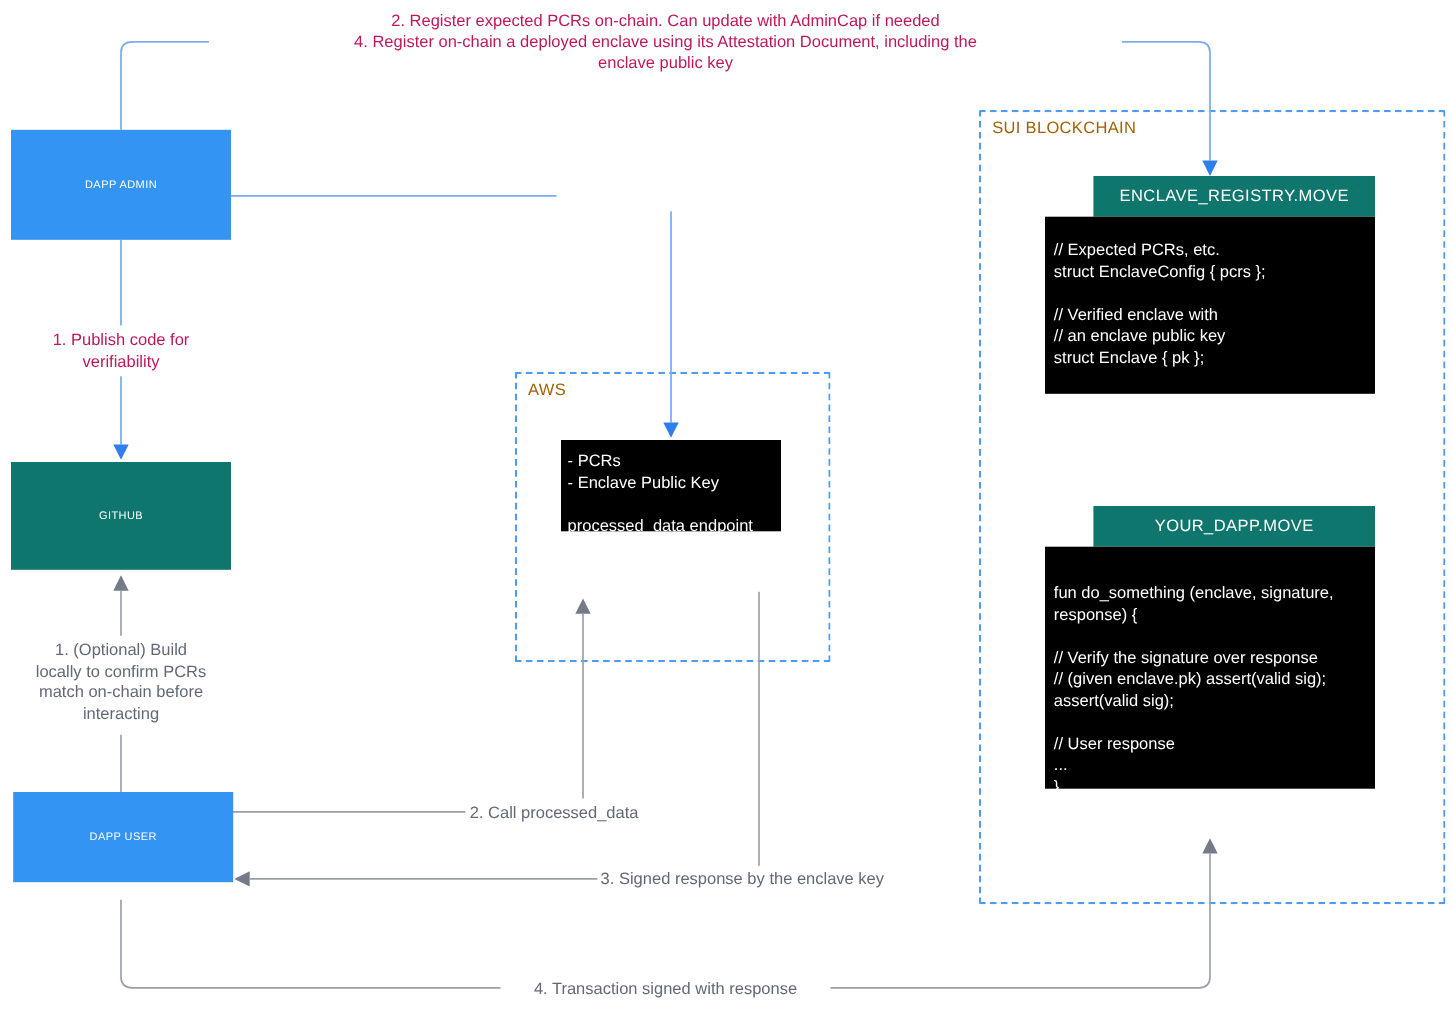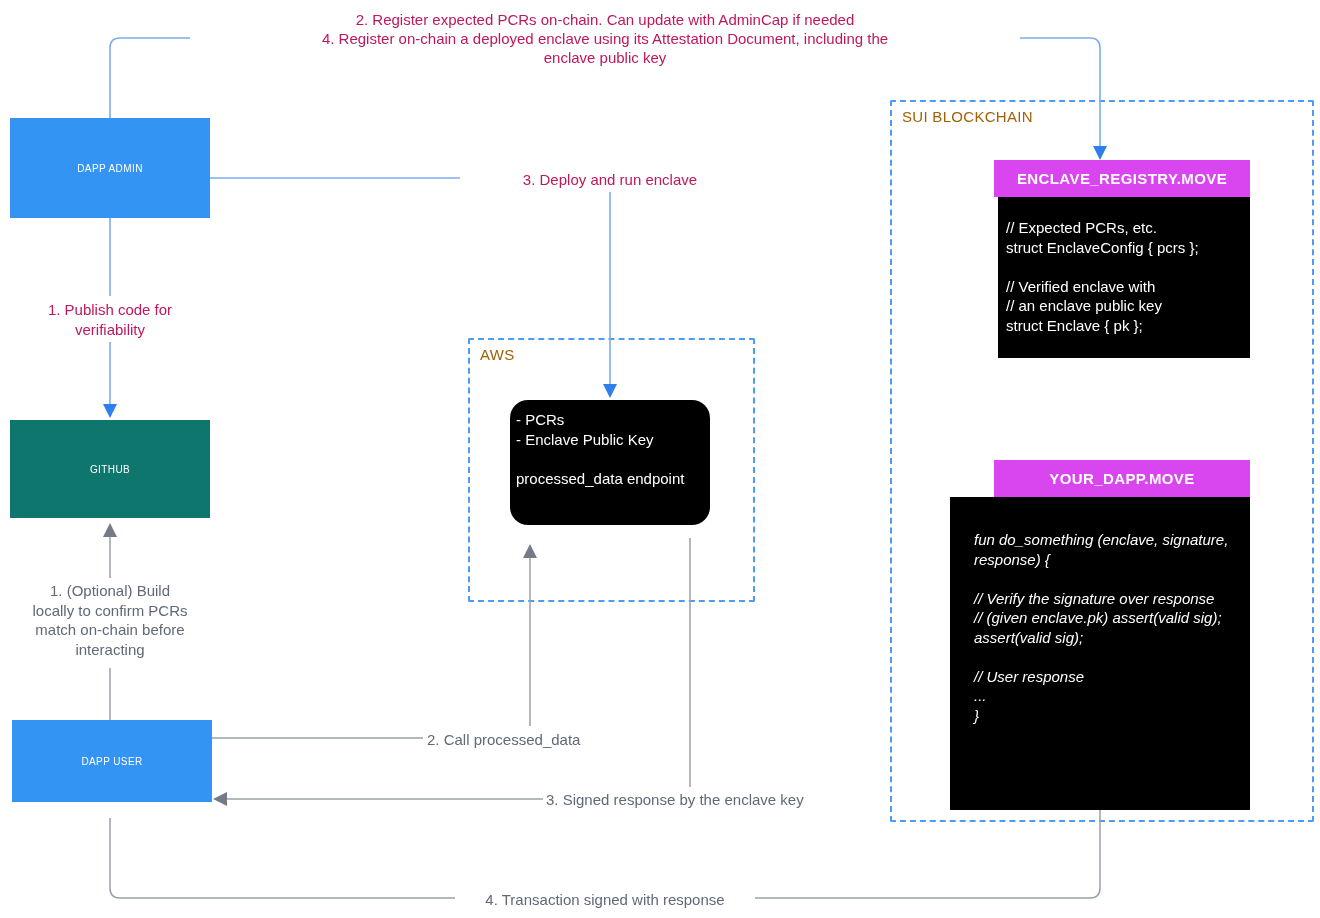--- a/index.html
+++ b/index.html
@@ -21,22 +21,22 @@
   .group{
     position:absolute;border:2px dashed #4C9CF6;border-radius:2px;background:transparent;
   }
   .group-label{
     position:absolute;left:10px;top:6px;color:#a16207;font-size:15px;font-weight:500;letter-spacing:.3px;
   }
 
   
   .module{position:absolute;}
   .module .hd{
-    background:#d946ef;color:#fff;height:37px;display:flex;align-items:center;justify-content:center;
-    font-size:15px;font-weight:700;letter-spacing:.4px;margin-left:44px;
+    background:#0f766e;color:#fff;height:37px;display:flex;align-items:center;justify-content:center;
+    font-size:15px;font-weight:400;letter-spacing:.4px;margin-left:44px;
   }
   .module .bd{
     background:#000;color:#fff;font-size:15px;font-weight:400;
     white-space:pre-line;line-height:19.5px;box-sizing:border-box;
   }
 
   
   .lbl{position:absolute;font-size:15px;line-height:19.5px;white-space:pre-line;background:#ffffff;}
   .lbl.blue{color:#be185d;}
   .lbl.gray{color:#616977;}
@@ -94,58 +94,57 @@
 
   <div class="node black" style="left:10px;top:420px;width:200px;height:98px;">
     <span>GITHUB</span>
   </div>
 
   <div class="node blue" style="left:12px;top:720px;width:200px;height:82px;">
     <span>DAPP USER</span>
   </div>
 
   <div class="module" style="left:510px;top:400px;width:200px;">
-    <div class="bd" style="height:125px;padding:10px 6px 0 6px;line-height:19.5px;border-radius:18px;">- PCRs
+    <div class="bd" style="height:83px;padding:10px 6px 0 6px;line-height:19.5px;">- PCRs
 - Enclave Public Key
 
 processed_data endpoint</div>
   </div>
 
   <div class="module" style="left:950px;top:160px;width:300px;">
     <div class="hd">ENCLAVE_REGISTRY.MOVE</div>
-    <div class="bd" style="height:161px;padding:21px 8px 0 8px;margin-left:48px;">// Expected PCRs, etc.
+    <div class="bd" style="height:161px;padding:21px 8px 0 8px;">// Expected PCRs, etc.
 struct EnclaveConfig { pcrs };
 
 // Verified enclave with
 // an enclave public key
 struct Enclave { pk };</div>
   </div>
 
   <div class="module" style="left:950px;top:460px;width:300px;">
     <div class="hd">YOUR_DAPP.MOVE</div>
-    <div class="bd" style="height:313px;padding:33px 8px 0 24px;font-style:italic;">fun do_something (enclave, signature,
+    <div class="bd" style="height:220px;padding:33px 8px 0 8px;">fun do_something (enclave, signature,
 response) {
 
 // Verify the signature over response
 // (given enclave.pk) assert(valid sig);
 assert(valid sig);
 
 // User response
 ...
 }</div>
   </div>
 
   <div class="lbl blue center" style="left:190px;top:10px;width:830px;line-height:19px;">2. Register expected PCRs on-chain. Can update with AdminCap if needed
 4. Register on-chain a deployed enclave using its Attestation Document, including the
 enclave public key</div>
 
   <div class="lbl blue center" style="left:10px;top:300px;width:200px;">1. Publish code for
 verifiability</div>
 
-  <div class="lbl blue center" style="left:460px;top:170px;width:300px;">3. Deploy and run enclave</div>
 
   <div class="lbl gray center" style="left:5px;top:581px;width:210px;">1. (Optional) Build
 locally to confirm PCRs
 match on-chain before
 interacting</div>
 
   <div class="lbl gray nowrap" style="left:427px;top:730px;">2. Call processed_data</div>
 
   <div class="lbl gray nowrap" style="left:546px;top:790px;">3. Signed response by the enclave key</div>
 

